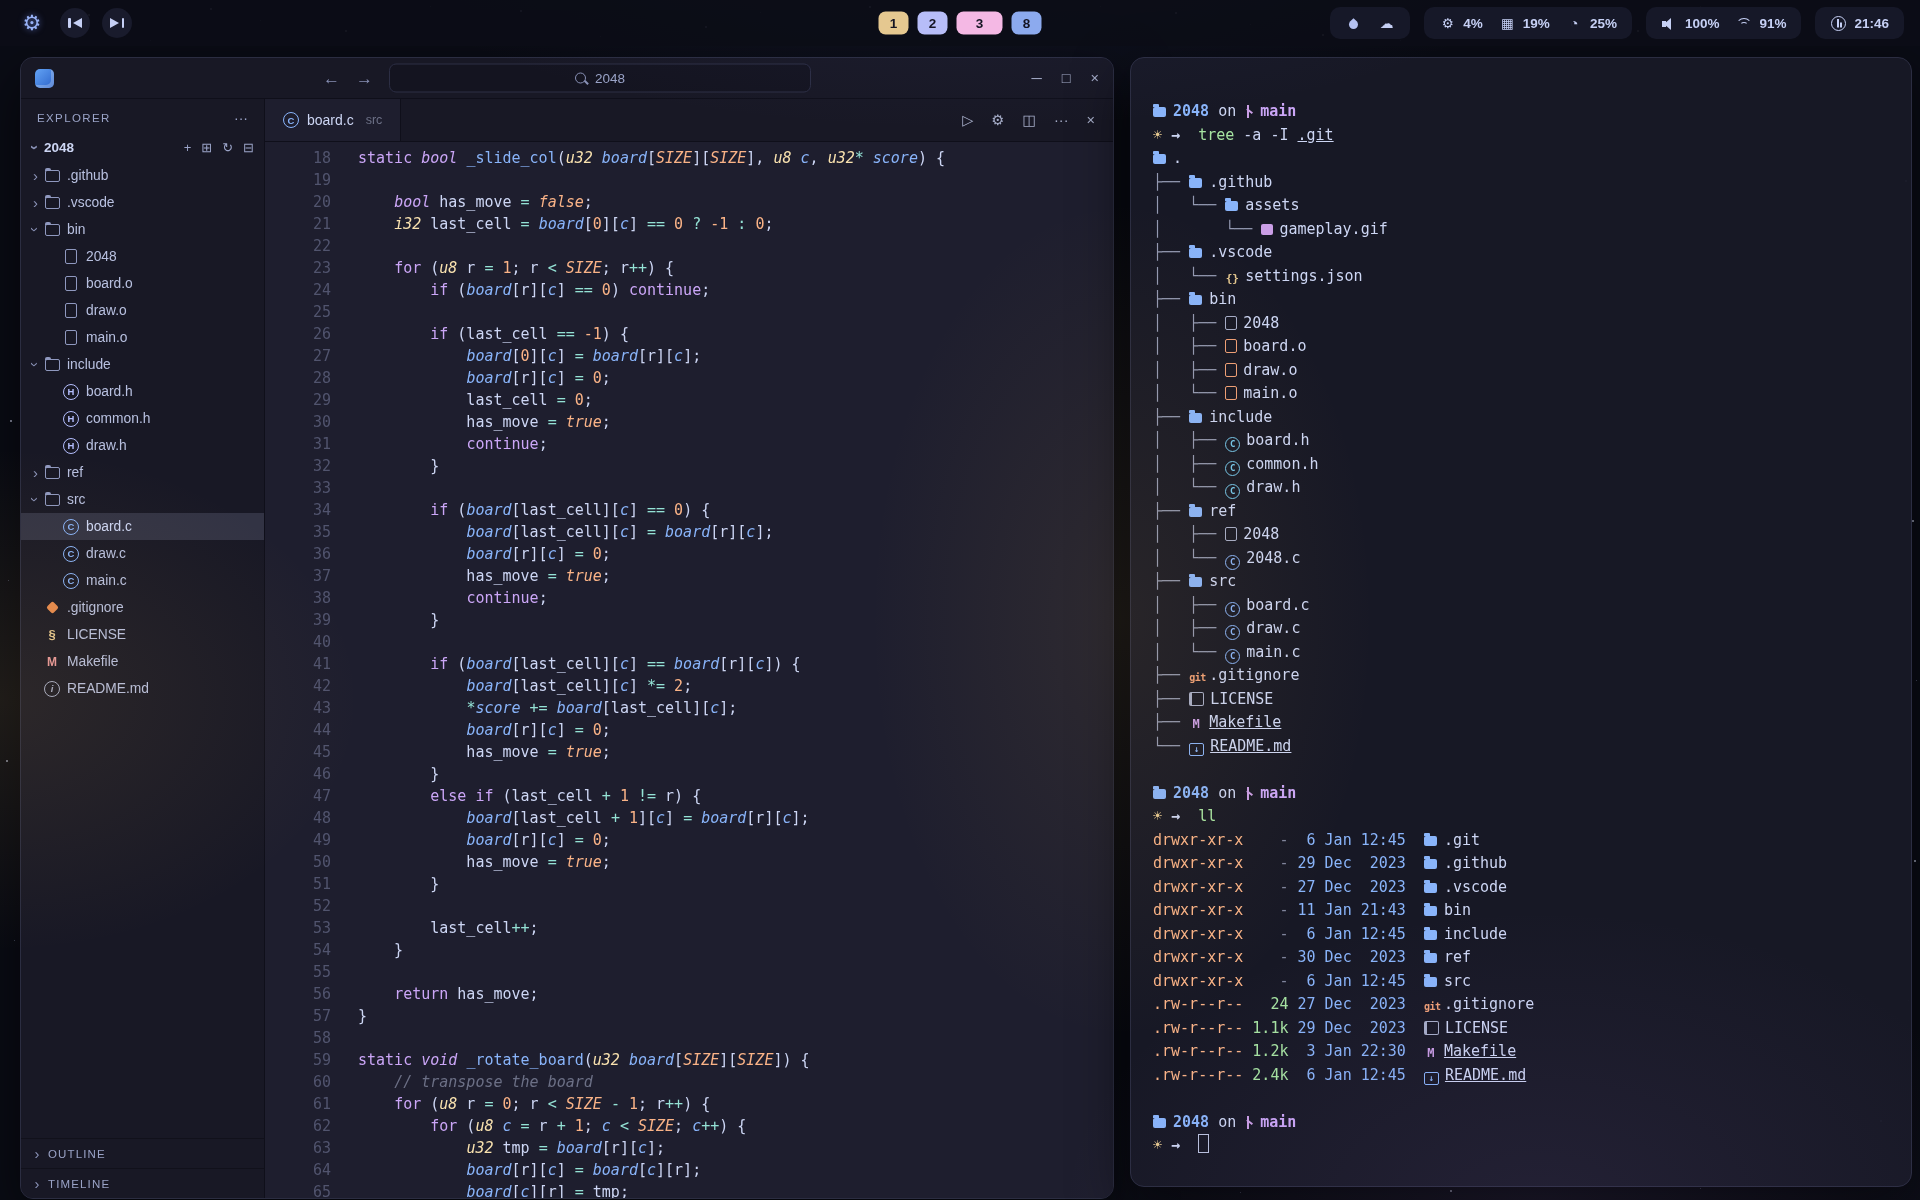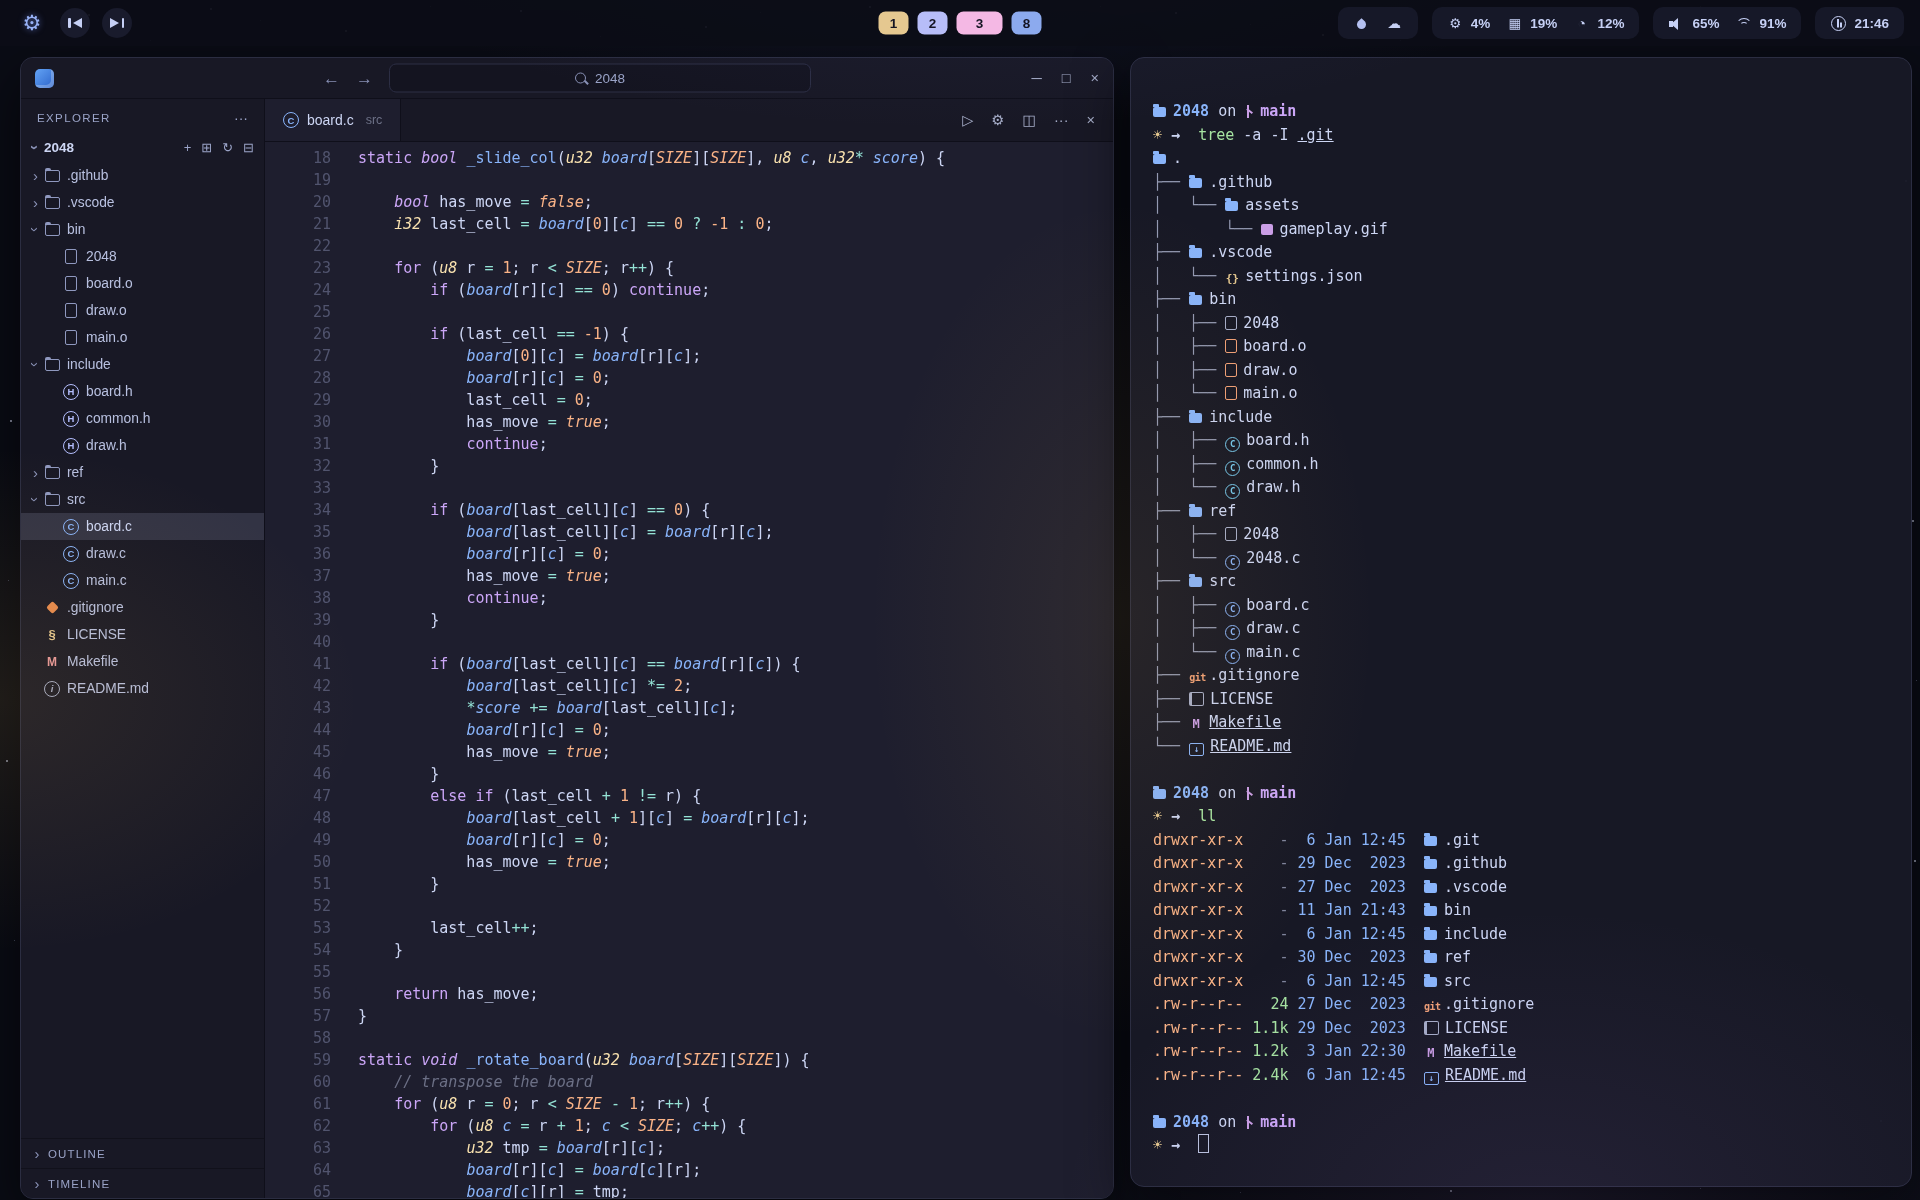--- a/index.html
+++ b/index.html
@@ -225,27 +225,27 @@
         <span class="stat">
           <span class="sic sic-cpu">⚙</span>
           <span class="sval">4%</span>
         </span>
         <span class="stat">
           <span class="sic sic-memory">▦</span>
           <span class="sval">19%</span>
         </span>
         <span class="stat">
           <span class="sic sic-disk">◔</span>
-          <span class="sval">12%</span>
+          <span class="sval">25%</span>
         </span>
       </div>
     <div class="pillgrp">
         <span class="stat">
           <span class="sic sic-volume"></span>
-          <span class="sval">65%</span>
+          <span class="sval">100%</span>
         </span>
         <span class="stat">
           <span class="sic sic-wifi"></span>
           <span class="sval">91%</span>
         </span>
       </div>
     <div class="pillgrp">
         <span class="stat">
           <span class="sic sic-clock"></span>
           <span class="sval">21:46</span>

